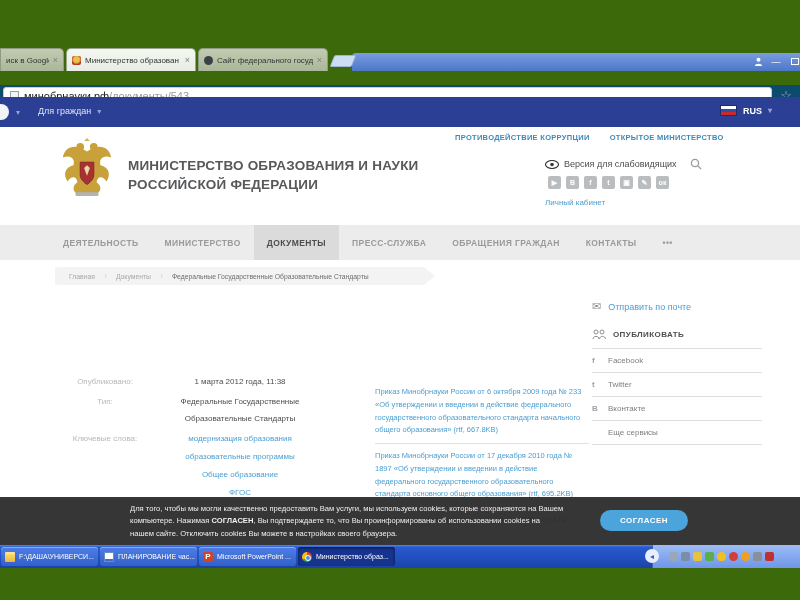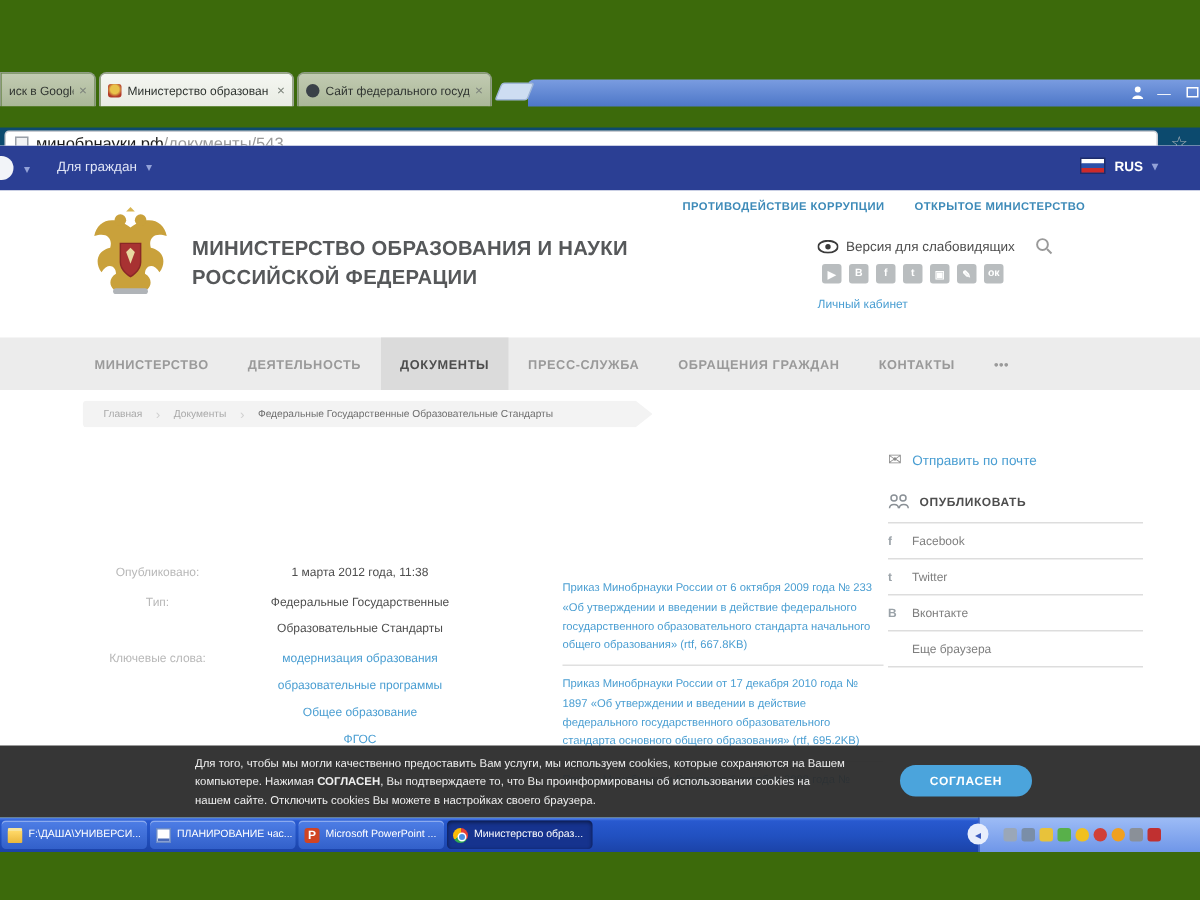--- a/index.html
+++ b/index.html
@@ -203,22 +203,22 @@
         <span class="soc">f</span>
         <span class="soc">t</span>
         <span class="soc">▣</span>
         <span class="soc">✎</span>
         <span class="soc">ок</span>
       </div>
       <span class="personal">Личный кабинет</span>
     </div>
 
     <div class="nav">
+      <span class="nav-item">ДЕЯТЕЛЬНОСТЬ</span>
       <span class="nav-item">МИНИСТЕРСТВО</span>
-      <span class="nav-item">ДЕЯТЕЛЬНОСТЬ</span>
       <span class="nav-item active">ДОКУМЕНТЫ</span>
       <span class="nav-item">ПРЕСС-СЛУЖБА</span>
       <span class="nav-item">ОБРАЩЕНИЯ ГРАЖДАН</span>
       <span class="nav-item">КОНТАКТЫ</span>
       <span class="nav-item">•••</span>
     </div>
 
     <div class="breadcrumb">
       <span>Главная</span>
       <span class="sep">›</span>
@@ -270,21 +270,21 @@
       <div class="svc">
         <span class="g">t</span>
         <span>Twitter</span>
       </div>
       <div class="svc">
         <span class="g">В</span>
         <span>Вконтакте</span>
       </div>
       <div class="svc">
         <span class="g"></span>
-        <span>Еще браузера</span>
+        <span>Еще сервисы</span>
       </div>
     </div>
 
     <div class="cookiebar">
       <div class="cookietext">
         <span>Для того, чтобы мы могли качественно предоставить Вам услуги, мы используем cookies, которые сохраняются на Вашем компьютере. Нажимая </span><b>СОГЛАСЕН</b><span>, Вы подтверждаете то, что Вы проинформированы об использовании cookies на нашем сайте. Отключить cookies Вы можете в настройках своего браузера.</span>
       </div>
       <div class="agree">СОГЛАСЕН</div>
     </div>
   </div>

